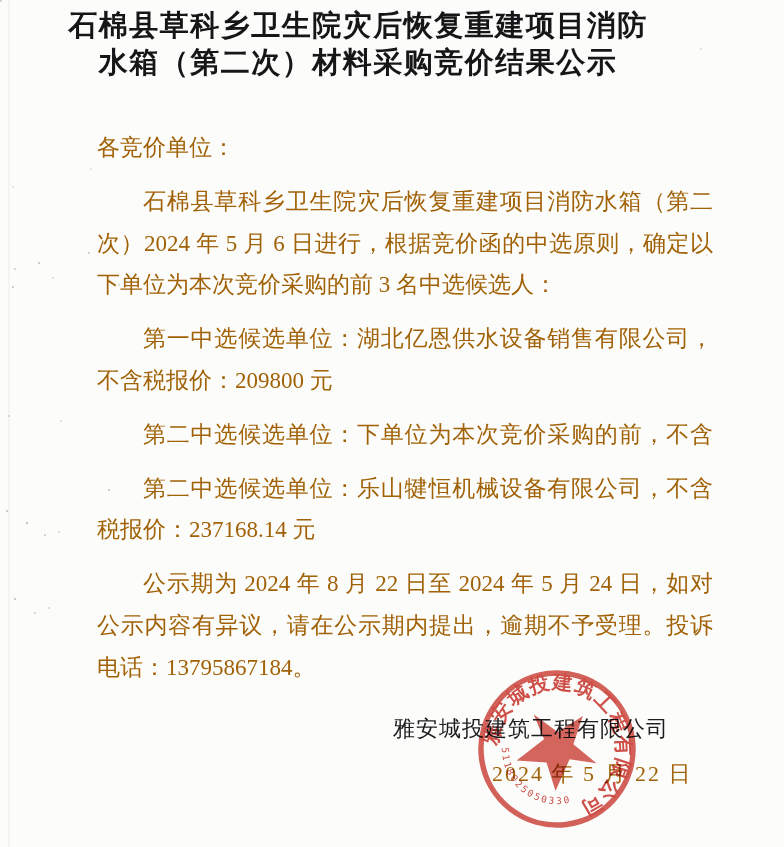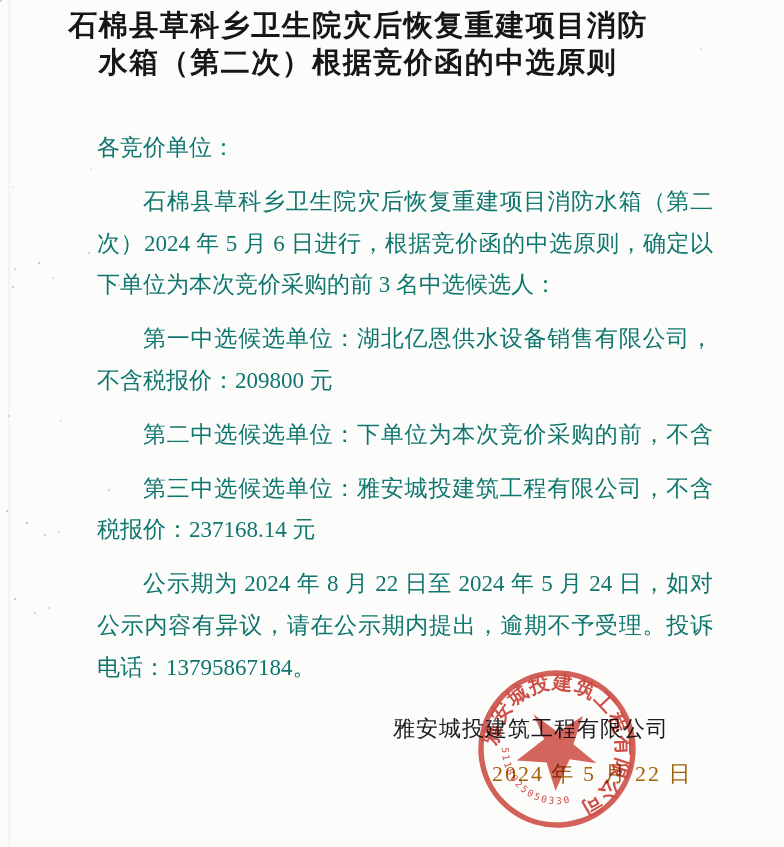--- a/index.html
+++ b/index.html
@@ -46,21 +46,21 @@
     position:absolute; left:0; top:7px; width:716px;
     text-align:center;
     font-family:"Liberation Sans","DejaVu Sans",sans-serif;
     font-weight:700;
     font-size:29px; line-height:37px; letter-spacing:1.5px;
     color:#161618;
   }
   .doc-body {
     position:absolute; left:97px; top:127px; width:616px;
     font-size:23px; line-height:41.8px;
-    color:#0f766e;
+    color:#a16207;
   }
   .line { height:41.8px; white-space:normal; }
   .indent { text-indent:46px;margin-top:12px; }
   .fill { text-align:justify; text-align-last:justify; }
   .sig-company {
     position:absolute; left:393px; top:714px;
     font-size:22px; letter-spacing:1px; color:#1c1c1f;
   }
   .sig-date {
     position:absolute; left:492px; top:759px;
@@ -87,32 +87,32 @@
 </style>
 </head>
 <body>
 
 <div class="page">
   <div class="scan-streak"></div>
   <div class="scan-noise"></div>
 
   <div class="doc-title">
     <div>石棉县草科乡卫生院灾后恢复重建项目消防</div>
-    <div>水箱（第二次）根据竞价函的中选原则</div>
+    <div>水箱（第二次）材料采购竞价结果公示</div>
   </div>
 
   <div class="doc-body">
     <div class="line">各竞价单位：</div>
     <div class="line indent fill">石棉县草科乡卫生院灾后恢复重建项目消防水箱（第二</div>
     <div class="line fill">次）2024 年 5 月 6 日进行，根据竞价函的中选原则，确定以</div>
     <div class="line">下单位为本次竞价采购的前 3 名中选候选人：</div>
     <div class="line indent fill">第一中选候选单位：湖北亿恩供水设备销售有限公司，</div>
     <div class="line">不含税报价：209800 元</div>
     <div class="line indent fill">第二中选候选单位：下单位为本次竞价采购的前，不含</div>
-    <div class="line indent fill">第三中选候选单位：雅安城投建筑工程有限公司，不含</div>
+    <div class="line indent fill">第二中选候选单位：乐山犍恒机械设备有限公司，不含</div>
     <div class="line">税报价：237168.14 元</div>
     <div class="line indent fill">公示期为 2024 年 8 月 22 日至 2024 年 5 月 24 日，如对</div>
     <div class="line fill">公示内容有异议，请在公示期内提出，逾期不予受理。投诉</div>
     <div class="line">电话：13795867184。</div>
   </div>
 
   <div class="sig-company">雅安城投建筑工程有限公司</div>
   <div class="sig-date">2024 年 5 月 22 日</div>
 
   <div class="seal">

